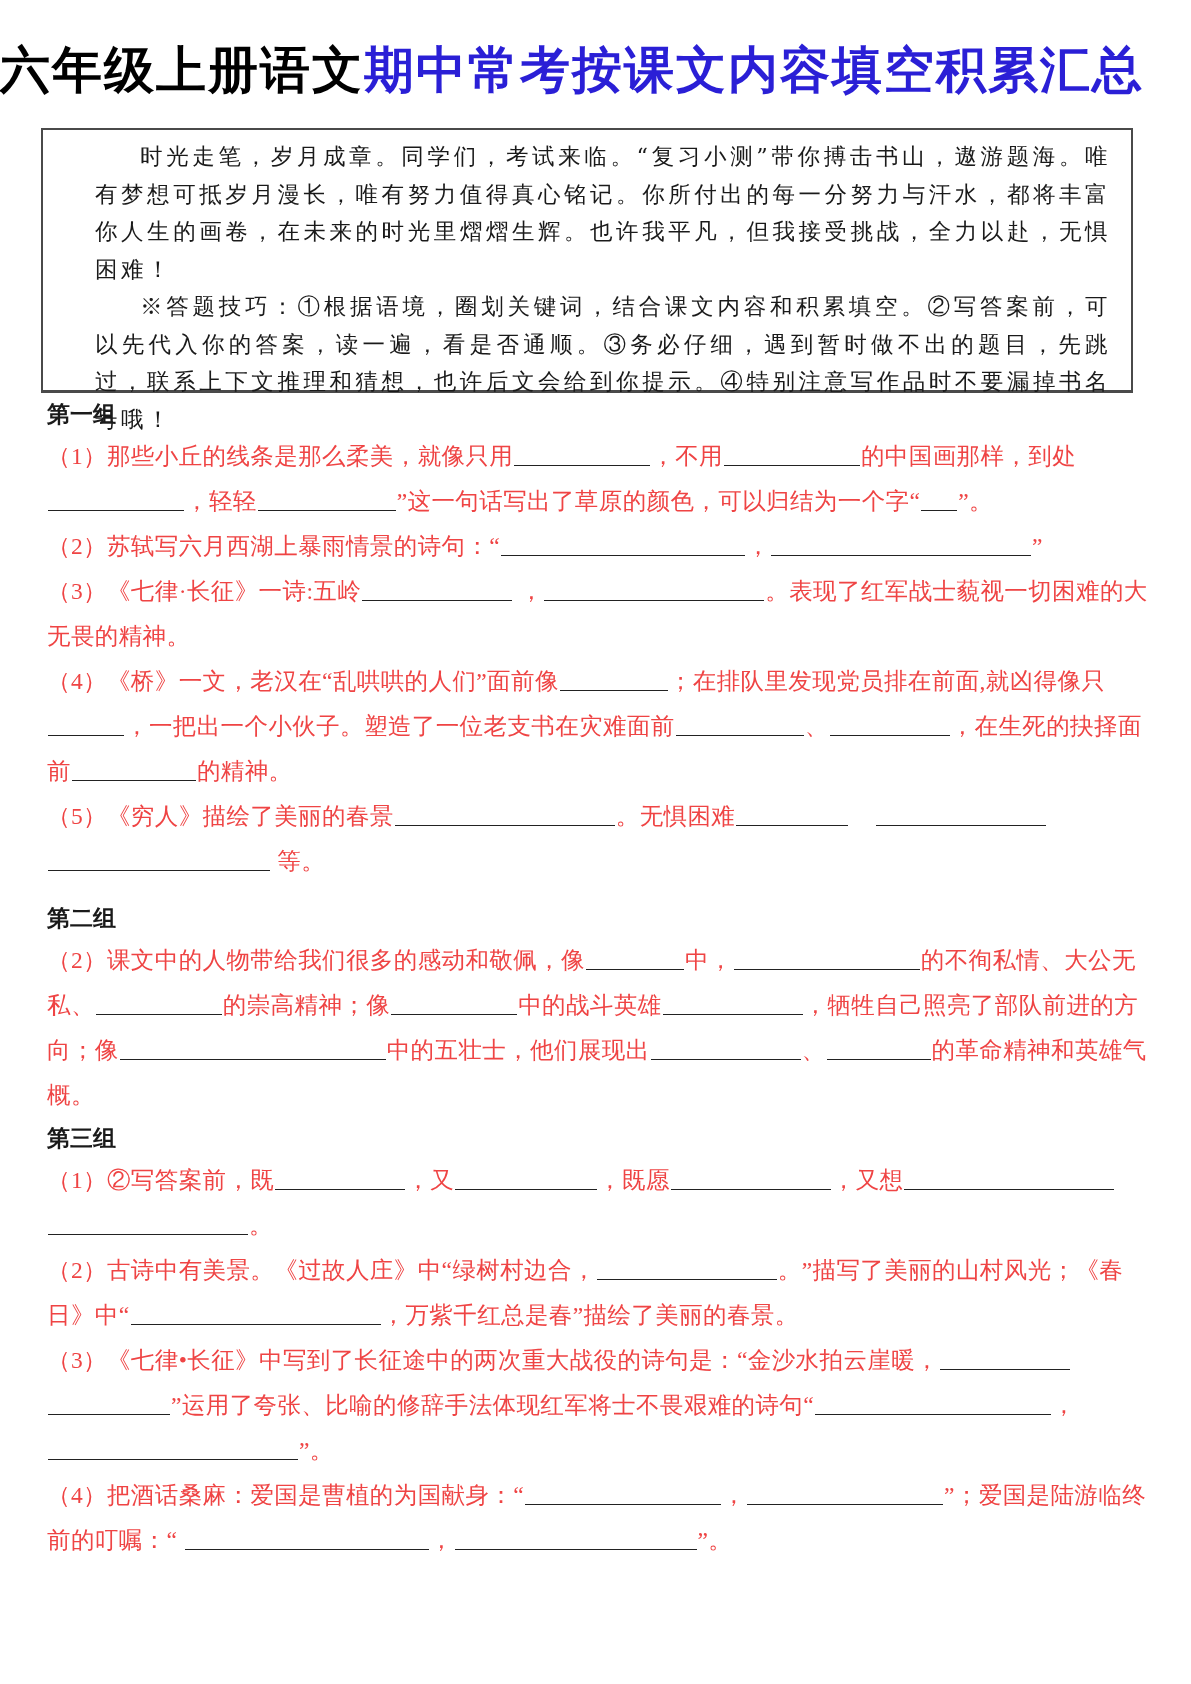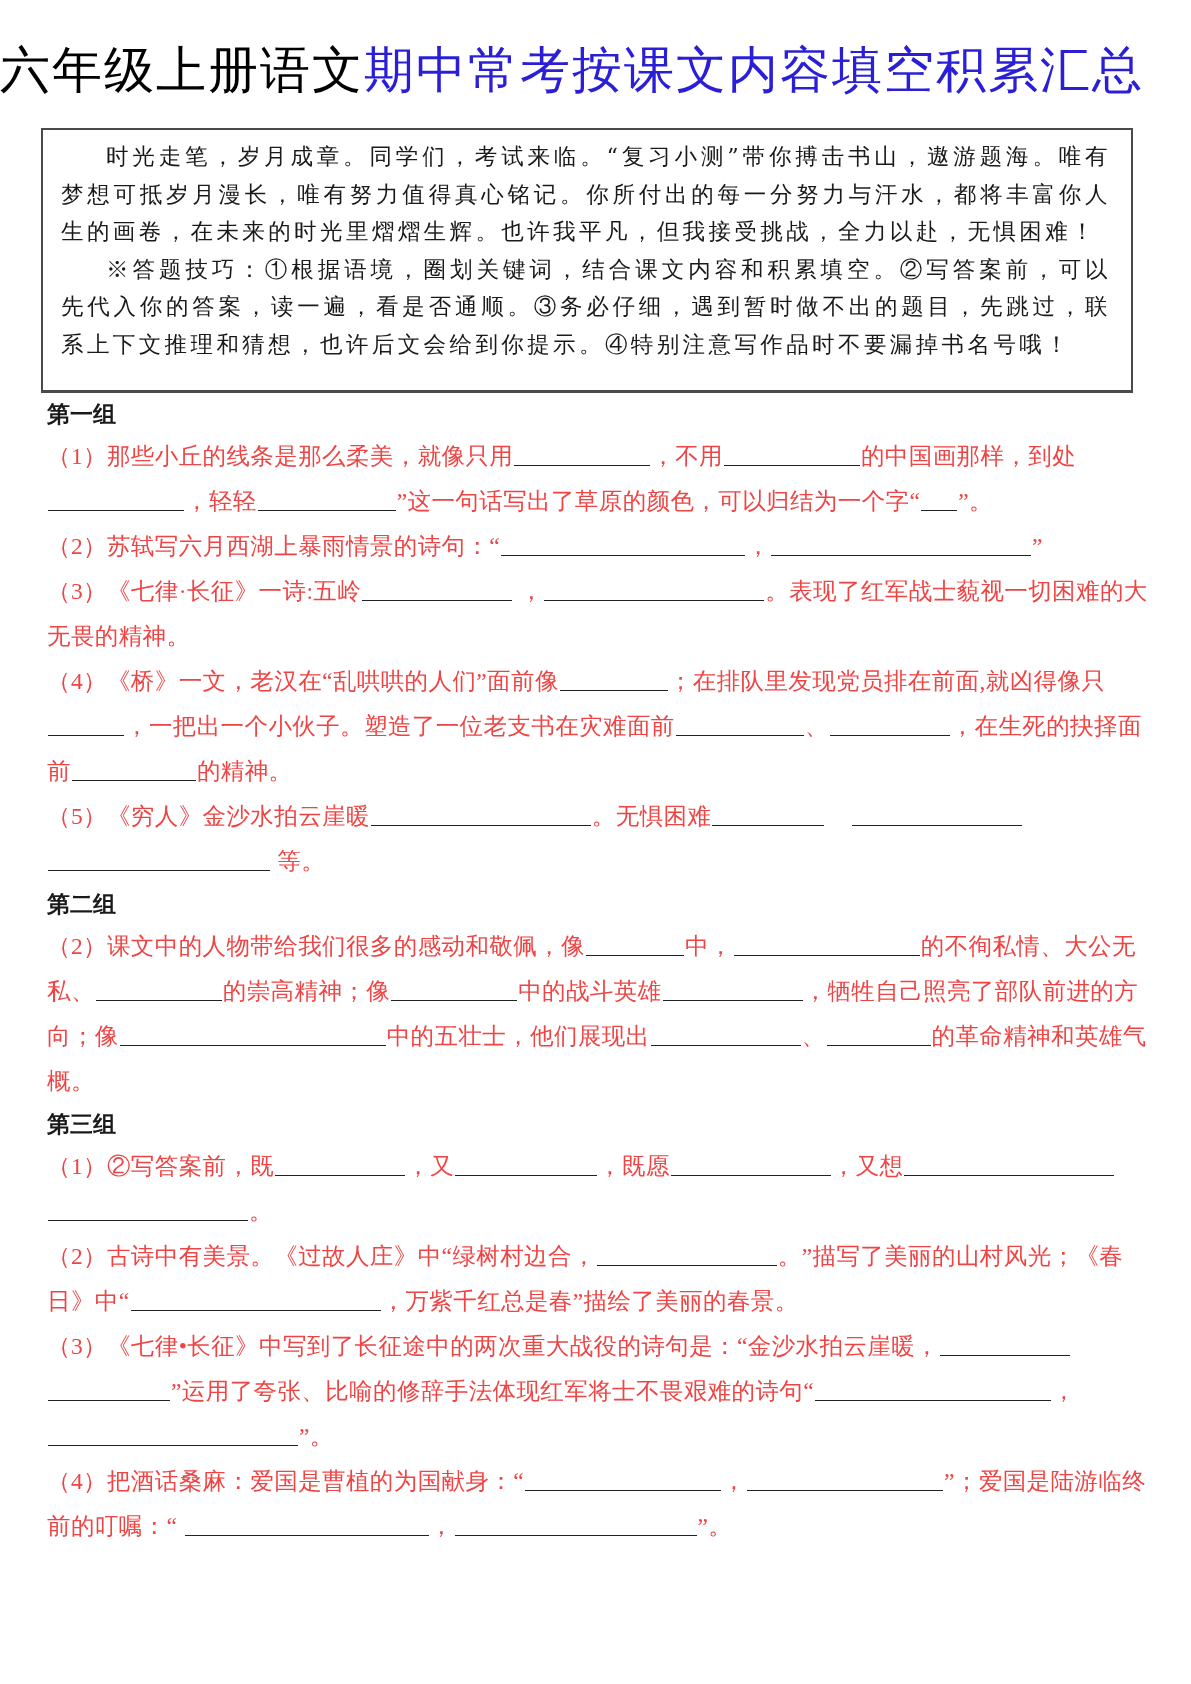--- a/index.html
+++ b/index.html
@@ -3,34 +3,35 @@
   <meta charset="utf-8">
   <style>
     * { box-sizing: border-box; margin: 0; padding: 0; }
     html, body { width: 1191px; height: 1684px; background: #ffffff; overflow: hidden; }
     body { position: relative; font-family: "DejaVu Serif", "Liberation Serif", serif; color: #1a1a1a; }
 
     .title {
       position: absolute; left: 0; top: 30px; width: 1095px;
       text-align: left; font-size: 50px; line-height: 80px;
       font-family: "DejaVu Sans", "Liberation Sans", sans-serif;
-      letter-spacing: 2px; white-space: nowrap;
+      letter-spacing: 2px; white-space: nowrap; font-weight: bold;
     }
     .title .t-black { color: #000000; }
     .title .t-blue { color: #2a1fd6; }
 
     .intro-box {
       position: absolute; left: 41px; top: 128px; width: 1092px; height: 265px;
       border: 2px solid #4a4a4a; border-right-width: 2px; border-bottom-width: 3px;
       padding: 8px 20px 0 18px;
     }
     .intro-box p {
       font-size: 22.5px; line-height: 37.5px; letter-spacing: 3.4px;
       text-indent: 2em; text-align: justify; text-align-last: left;
       font-family: "DejaVu Serif", "Liberation Serif", serif;
+      margin-left: 34px;
     }
 
     .content { position: absolute; left: 47px; top: 394px; width: 1104px; }
     .group-title {
       font-family: "DejaVu Sans", "Liberation Sans", sans-serif; font-weight: bold;
       font-size: 23px; line-height: 40px; color: #1a1a1a; height: 40px;
     }
     .q {
       font-size: 23.5px; line-height: 45px; color: #ef4444;
       font-family: "Liberation Serif", "DejaVu Serif", serif;
@@ -67,24 +68,24 @@
 
   <div class="q">
     <span>（3）</span><span>《七律·长征》一诗:五岭</span><span class="blank" style="width:150px"></span><span> ，</span><span class="blank" style="width:220px"></span><span>。表现了红军战士藐视一切困难的大无畏的精神。</span>
   </div>
 
   <div class="q">
     <span>（4）</span><span>《桥》一文，老汉在“乱哄哄的人们”面前像</span><span class="blank" style="width:108px"></span><span>；在排队里发现党员排在前面,就凶得像只</span><span class="blank" style="width:76px"></span><span>，一把出一个小伙子。塑造了一位老支书在灾难面前</span><span class="blank" style="width:128px"></span><span>、</span><span class="blank" style="width:120px"></span><span>，在生死的抉择面前</span><span class="blank" style="width:124px"></span><span>的精神。</span>
   </div>
 
   <div class="q">
-    <span>（5）</span><span>《穷人》金沙水拍云崖暖</span><span class="blank" style="width:220px"></span><span>。无惧困难</span><span class="blank" style="width:112px"></span><span style="display:inline-block;width:26px"></span><span class="blank" style="width:170px"></span><span class="blank" style="width:222px"></span><span> 等。</span>
+    <span>（5）</span><span>《穷人》描绘了美丽的春景</span><span class="blank" style="width:220px"></span><span>。无惧困难</span><span class="blank" style="width:112px"></span><span style="display:inline-block;width:26px"></span><span class="blank" style="width:170px"></span><span class="blank" style="width:222px"></span><span> 等。</span>
   </div>
 
-  <div class="group-title" style="margin-top:0px">第二组</div>
+  <div class="group-title" style="margin-top:14px">第二组</div>
 
 
   <div class="q">
     <span>（2）</span><span>课文中的人物带给我们很多的感动和敬佩，像</span><span class="blank" style="width:98px"></span><span>中，</span><span class="blank" style="width:186px"></span><span>的不徇私情、大公无私、</span><span class="blank" style="width:126px"></span><span>的崇高精神；像</span><span class="blank" style="width:126px"></span><span>中的战斗英雄</span><span class="blank" style="width:140px"></span><span>，牺牲自己照亮了部队前进的方向；像</span><span class="blank" style="width:266px"></span><span>中的五壮士，他们展现出</span><span class="blank" style="width:150px"></span><span>、</span><span class="blank" style="width:104px"></span><span>的革命精神和英雄气概。</span>
   </div>
 
   <div class="group-title">第三组</div>
 
   <div class="q">
     <span>（1）</span><span>②写答案前，既</span><span class="blank" style="width:130px"></span><span>，又</span><span class="blank" style="width:142px"></span><span>，既愿</span><span class="blank" style="width:160px"></span><span>，又想</span><span class="blank" style="width:210px"></span><span class="blank" style="width:200px"></span><span>。</span>

